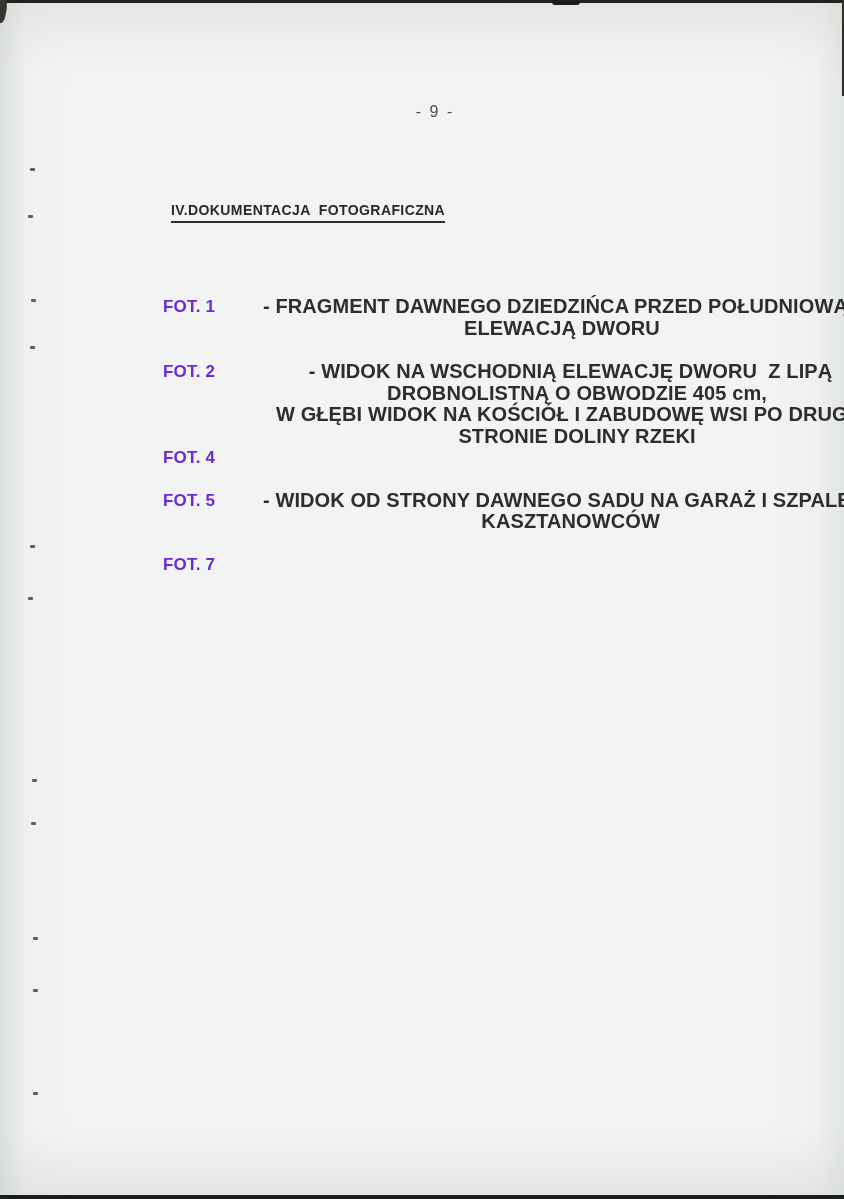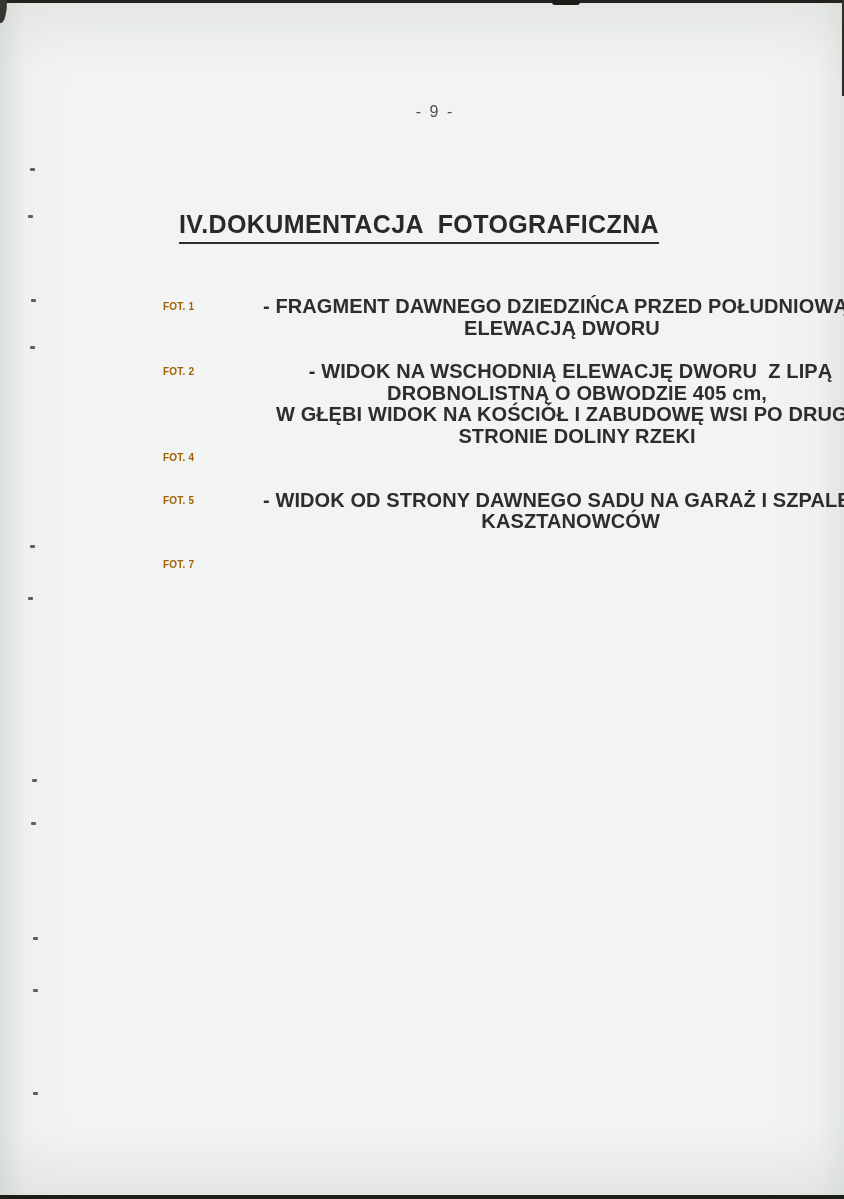--- a/index.html
+++ b/index.html
@@ -30,38 +30,38 @@
   }
   
   .page-number {
     position: absolute; top: 103px; left: 405px; width: 60px;
     text-align: center;
     font-size: 16px; font-weight: 400; color: #4c5051;
     letter-spacing: 2px; white-space: pre;
   }
   .heading {
     position: absolute; top: 194px; left: 163px;
-    margin: 16px;
-    font-size: 25px; font-weight: 700; color: #27292a;
+    margin: 8px;
+    font-size: 14px; font-weight: 700; color: #27292a;
     letter-spacing: 0.4px; white-space: pre;
     border-bottom: 2px solid #2a2c2d;
     padding-bottom: 3px;
   }
   .entries {
     position: absolute; top: 296px; left: 163px; width: 650px;
   }
   .entry { display: flex; align-items: flex-start; }
   .entry:nth-child(1) { margin-bottom: 22px; }
   .entry:nth-child(2) { }
   .entry:nth-child(3) { margin-bottom: 21px; }
   .entry:nth-child(4) { margin-bottom: 21px; }
   .entry:nth-child(5) { margin-bottom: 36px; }
   .entry-label {
     flex: 0 0 100px; width: 100px;
-    font-size: 10px; font-weight: 700; color: #a16207;
+    font-size: 17px; font-weight: 700; color: #6d28d9;
     line-height: 21.5px; letter-spacing: 0.2px;
   }
   .entry-desc {
     font-size: 20px; font-weight: 700; color: #2b2d2e;
     line-height: 21.5px; letter-spacing: 0.1px;
     white-space: pre;
     padding-left: 13px; text-indent: -13px; text-align: center;
   }
 </style>
 </head>

